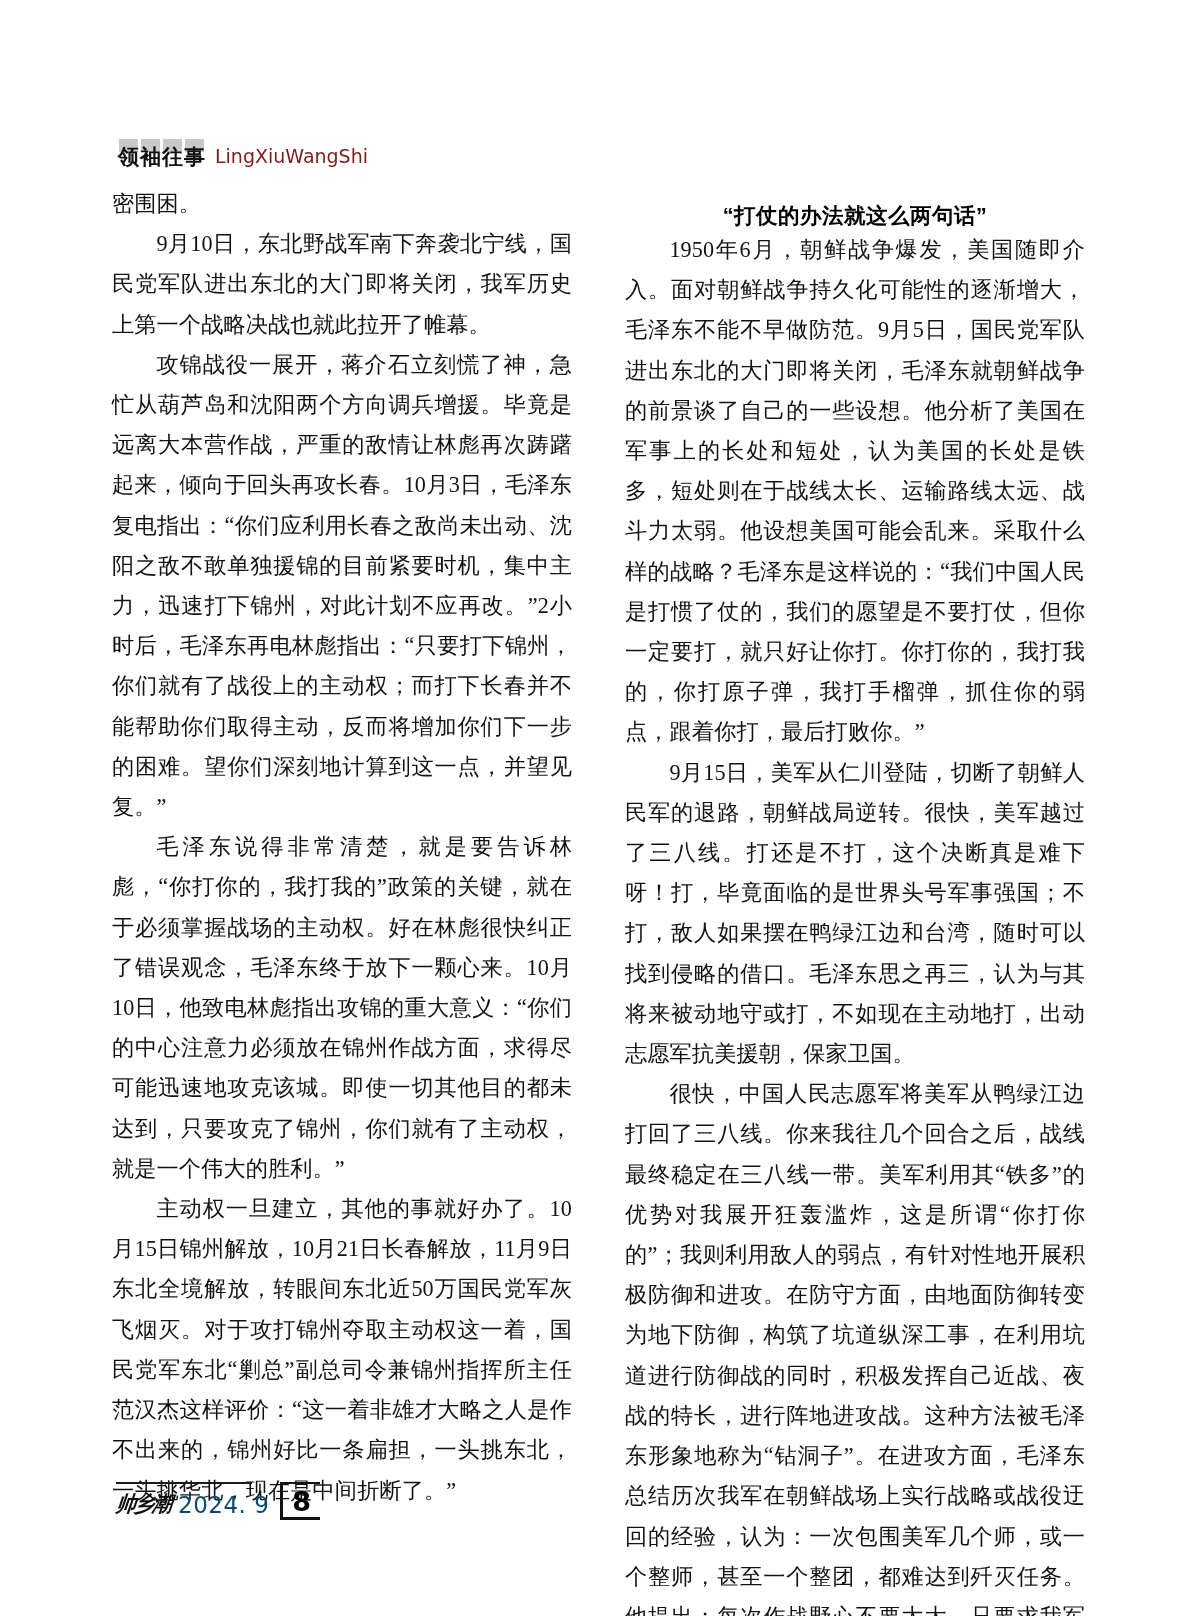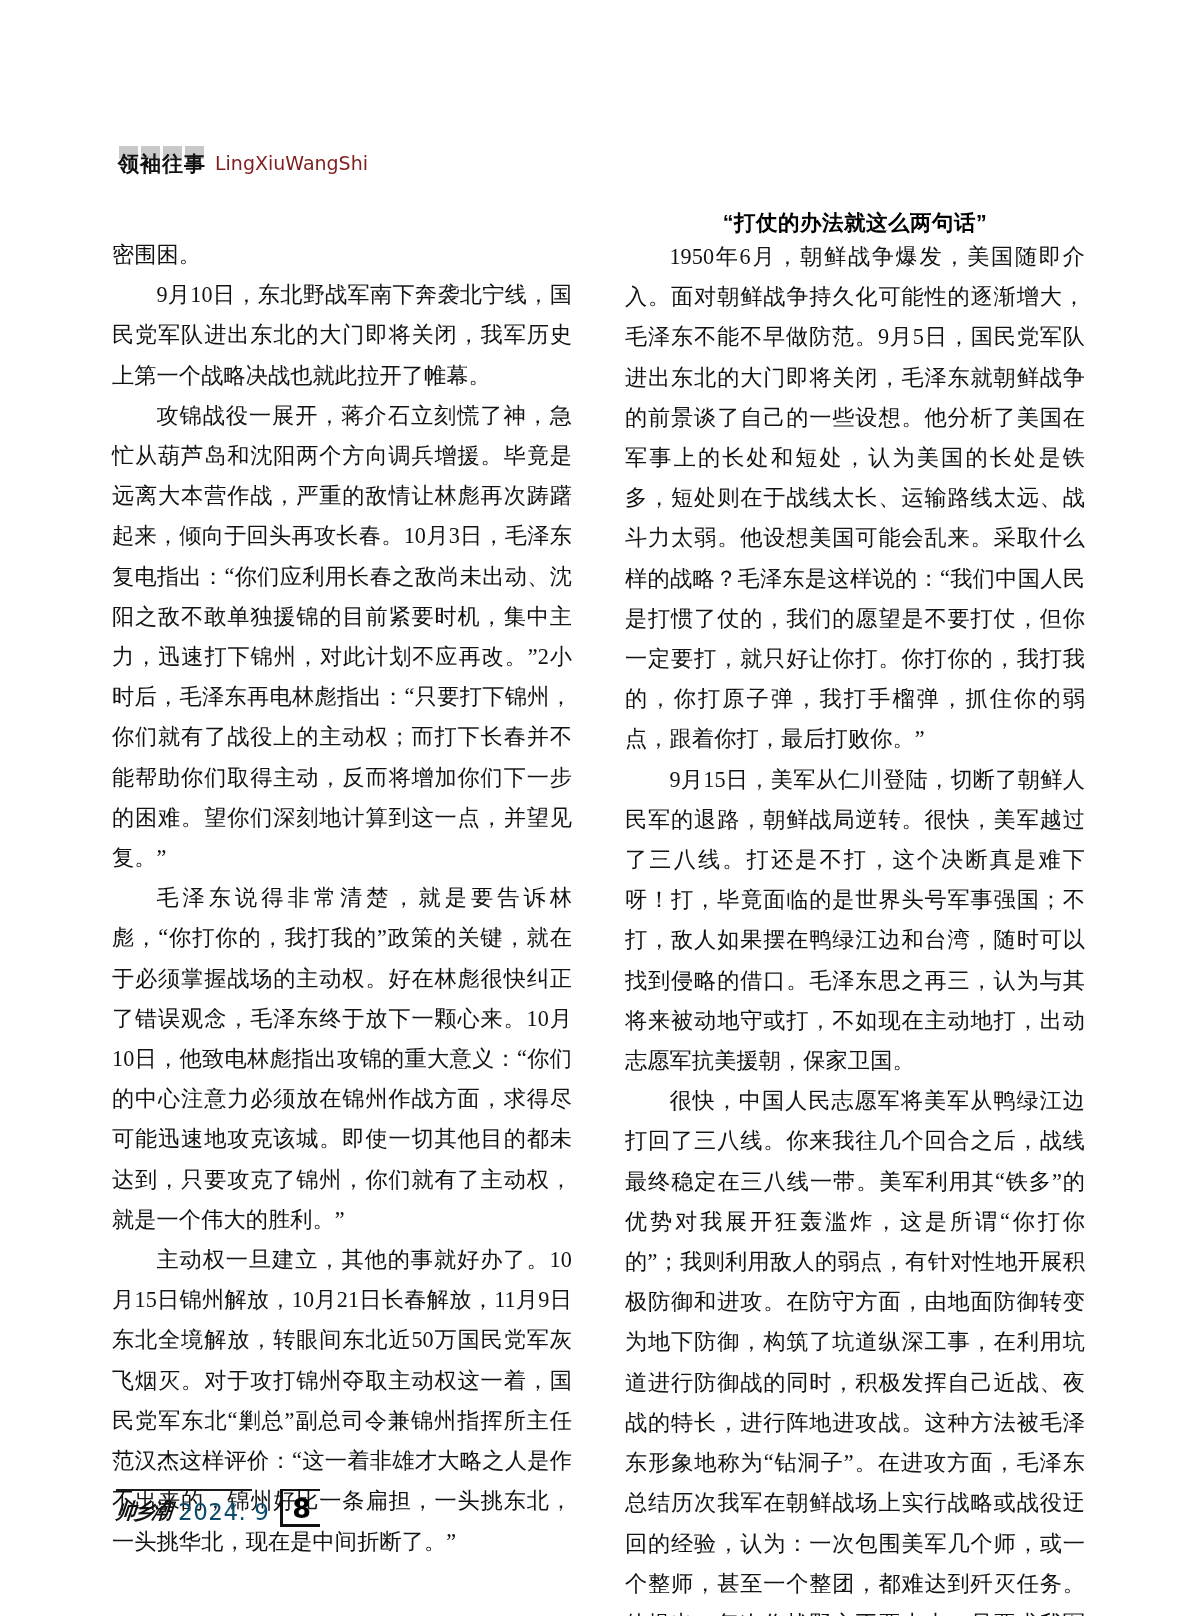--- a/index.html
+++ b/index.html
@@ -9,21 +9,21 @@
   }
   body {
     width: 1200px;
     height: 1616px;
     font-family: "Liberation Serif", "DejaVu Serif", serif;
     position: relative;
     overflow: hidden;
   }
   .page {
     position: absolute;
-    left: 0; top: 15px;
+    left: 0; top: 8px;
     width: 1200px;
     height: 1216px;
     background: #ffffff;
   }
 
   
   .running-head {
     position: absolute;
     left: 118px;
     top: 124px;
@@ -88,21 +88,21 @@
   }
 
   p.para {
     margin: 0;
     font-size: 22.2px;
     line-height: 40.2px;
     color: #121212;
     text-indent: 2em;
     letter-spacing: 0.1px;
   }
-  p.para.noindent { text-indent: 0; margin-top: 44px; }
+  p.para.noindent { text-indent: 0; }
   p.para.gap-top  { margin-top: 37px; }
 
   
   .footer {
     position: absolute;
     left: 116px;
     top: 1474px;
     display: flex;
     align-items: stretch;
     height: 40px;

